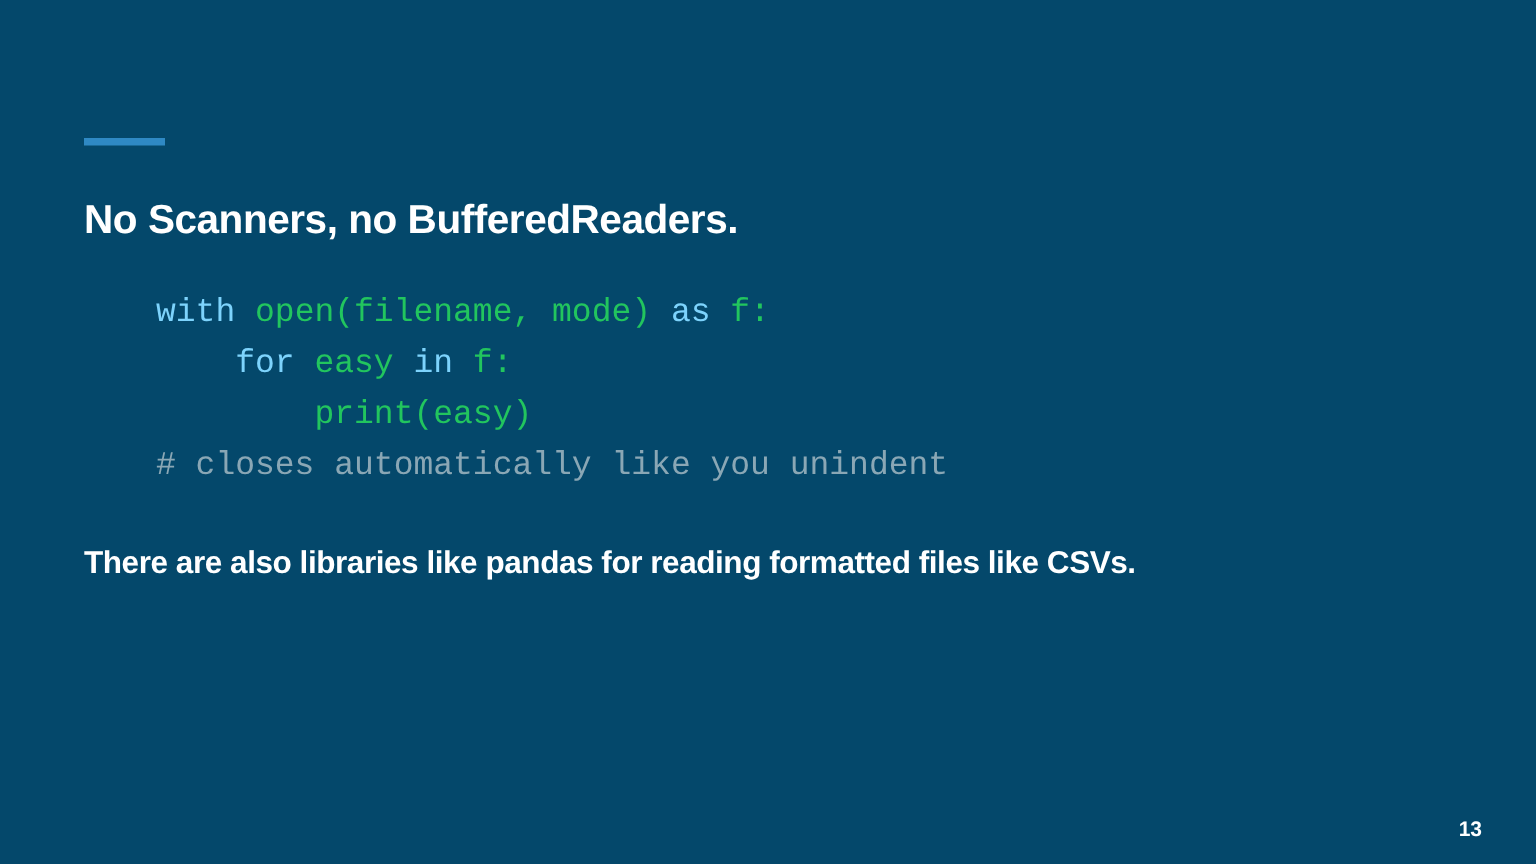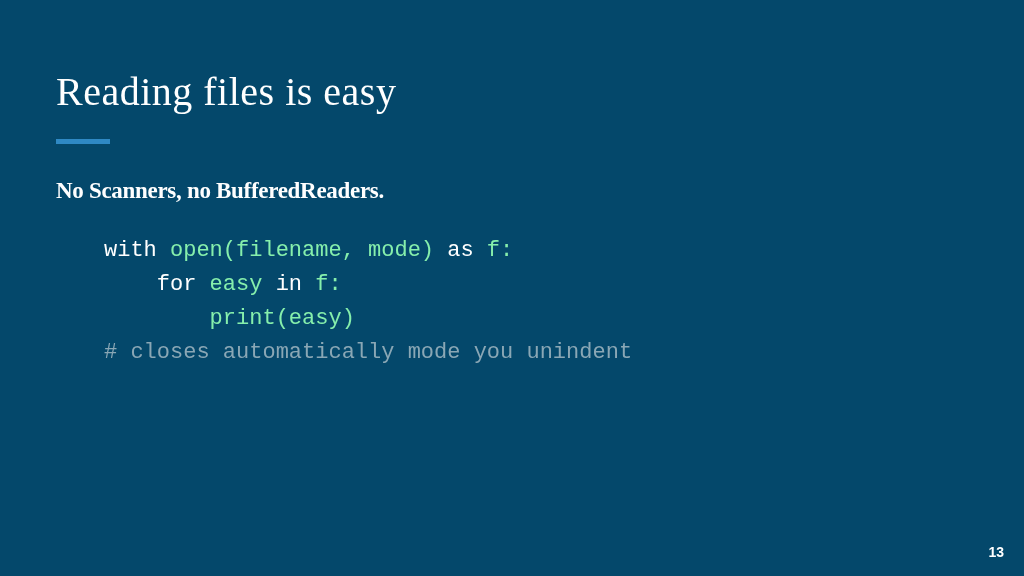--- a/index.html
+++ b/index.html
@@ -21,64 +21,64 @@
     letter-spacing: 0.5px;
   }
   .accent-bar {
     width: 54px;
     height: 5px;
     background: #2f89c4;
     margin-top: 24px;
     margin-bottom: 34px;
   }
   .subhead {
-    font-family: Liberation Serif, serif;
+    font-family: Liberation Sans, sans-serif;
     font-weight: 900;
-    font-size: 23px;
+    font-size: 27px;
     color: #ffffff;
     letter-spacing: -0.3px;
     margin-bottom: 30px;
   }
   .code-block {
     font-family: Consolas, 'Courier New', monospace;
     font-size: 22px;
     line-height: 1.55;
     white-space: pre;
     margin-left: 48px;
     margin-bottom: 36px;
   }
-  .kw { color: #ffffff; }
-  .fn { color: #86efac; }
+  .kw { color: #7dd3fc; }
+  .fn { color: #22c55e; }
   .cm { color: #8aa7b5; }
   .footnote {
     font-family: Arial, Helvetica, sans-serif;
     font-weight: 900;
     font-size: 21px;
     color: #ffffff;
     letter-spacing: -0.3px;
   }
   .page-number {
     position: absolute;
     bottom: 16px;
-    right: 20px;
+    right: 36px;
     font-family: Arial, Helvetica, sans-serif;
     font-weight: 900;
     font-size: 14px;
     color: #ffffff;
   }
 </style>
 </head>
 <body>
 
 <div class="slide">
-  <h1 class="title">Reading files is easy</h1>
   <div class="accent-bar"></div>
 
   <div class="subhead">No Scanners, no BufferedReaders.</div>
 
   <div class="code-block"><span class="kw">with</span><span class="fn"> open(filename, mode) </span><span class="kw">as</span><span class="fn"> f:</span>
 <span class="fn">    </span><span class="kw">for</span><span class="fn"> easy </span><span class="kw">in</span><span class="fn"> f:</span>
 <span class="fn">        print(easy)</span>
-<span class="cm"># closes automatically mode you unindent</span></div>
+<span class="cm"># closes automatically like you unindent</span></div>
 
+  <div class="footnote">There are also libraries like pandas for reading formatted files like CSVs.</div>
 </div>
 
 <div class="page-number">13</div>
 
 </body></html>

